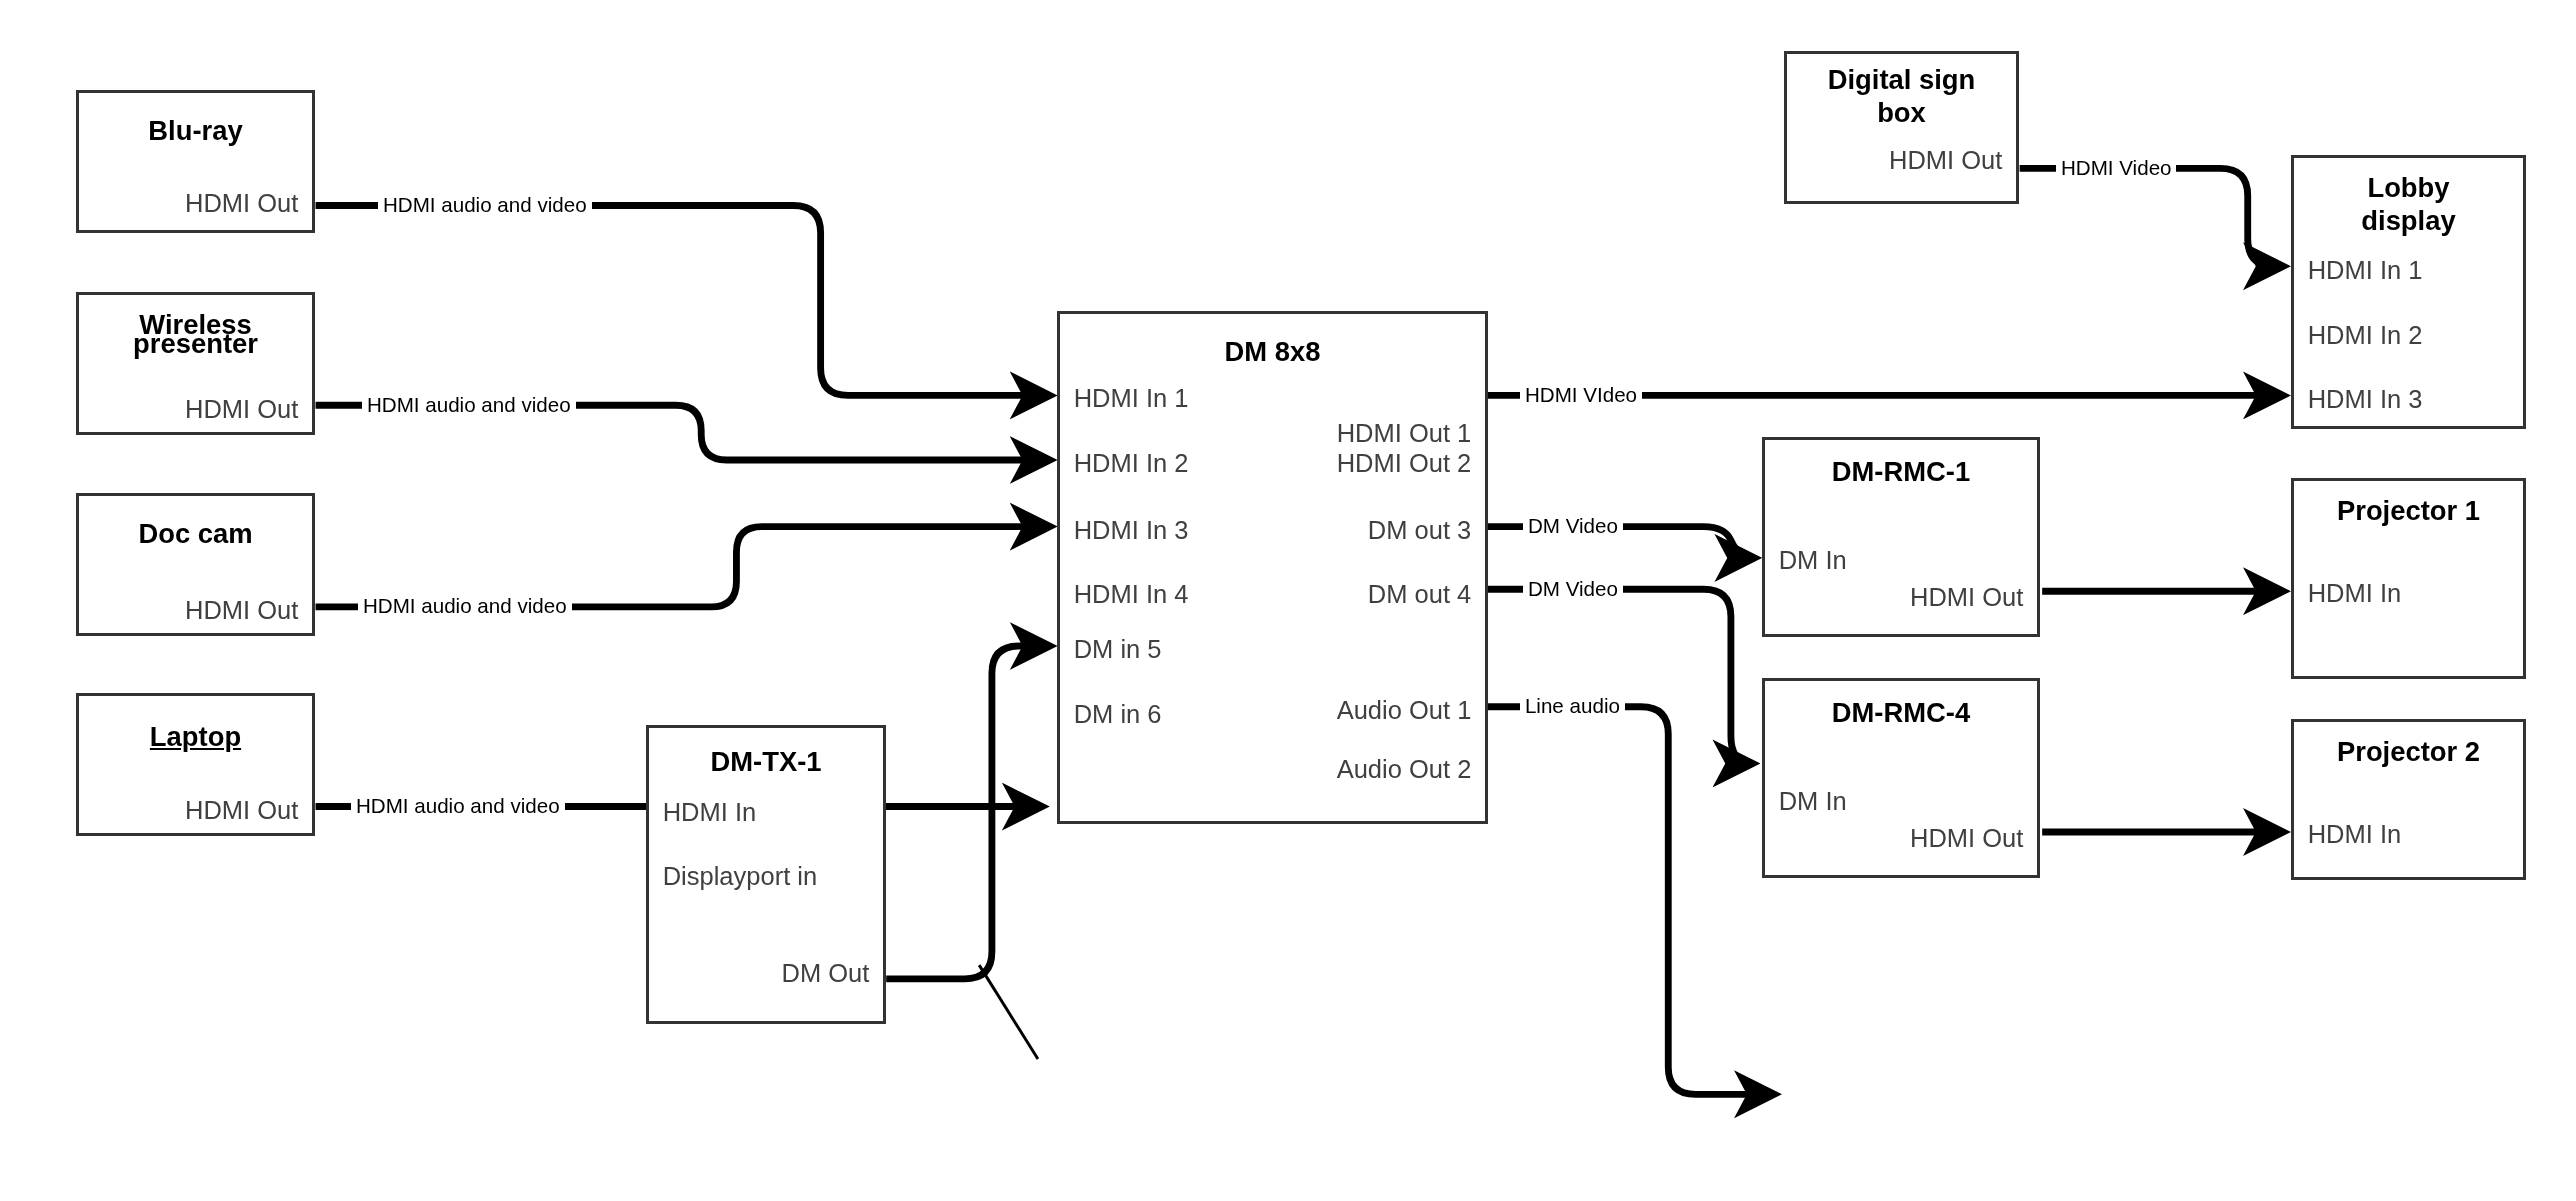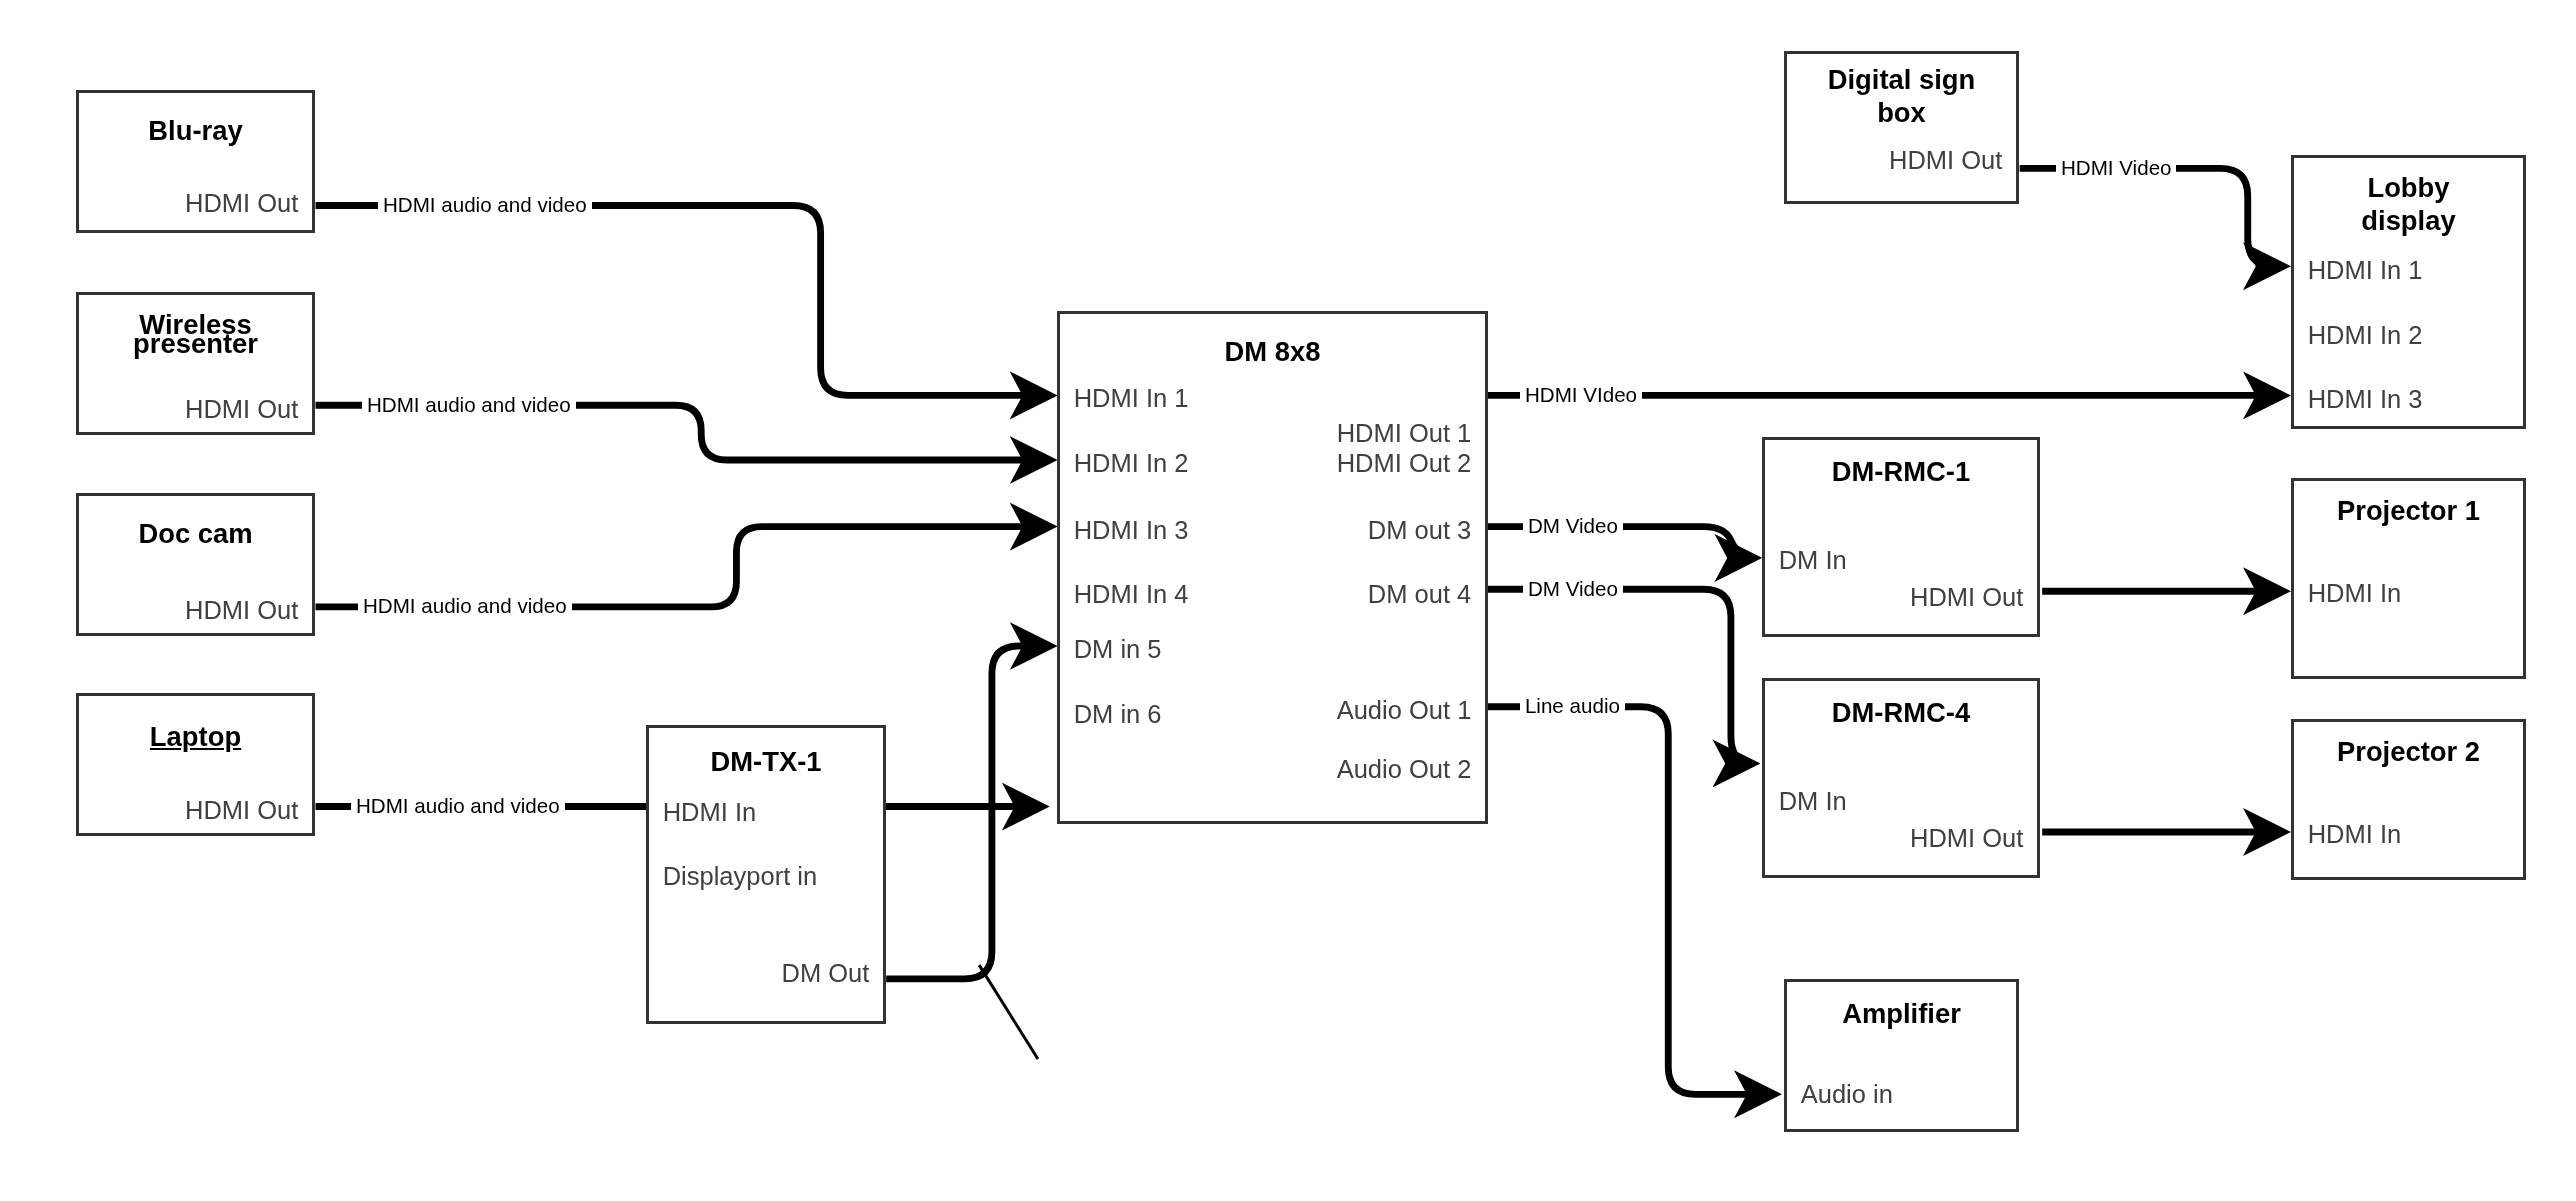--- a/index.html
+++ b/index.html
@@ -188,24 +188,20 @@
   <div class="node" style="left:2291px; top:478px; width:235px; height:201px;">
     <div class="node-title" style="top:13.7px;">Projector 1</div>
     <div class="port left" style="top:98px;">HDMI In</div>
   </div>
 
   <div class="node" style="left:2291px; top:719px; width:235px; height:161px;">
     <div class="node-title" style="top:13.7px;">Projector 2</div>
     <div class="port left" style="top:98px;">HDMI In</div>
   </div>
 
-  <div class="node" style="left:1784px; top:979px; width:235px; height:153px;">
-    <div class="node-title" style="top:15.7px;">Amplifier</div>
-    <div class="port left" style="top:98px;">Audio in</div>
-  </div>
 
   <div class="wire-label" style="left:378px; top:195px;">HDMI audio and video</div>
 
   <div class="wire-label" style="left:362px; top:395px;">HDMI audio and video</div>
 
   <div class="wire-label" style="left:358px; top:596px;">HDMI audio and video</div>
 
   <div class="wire-label" style="left:351px; top:796px;">HDMI audio and video</div>
 
   <div class="wire-label" style="left:2056px; top:158px;">HDMI Video</div>

